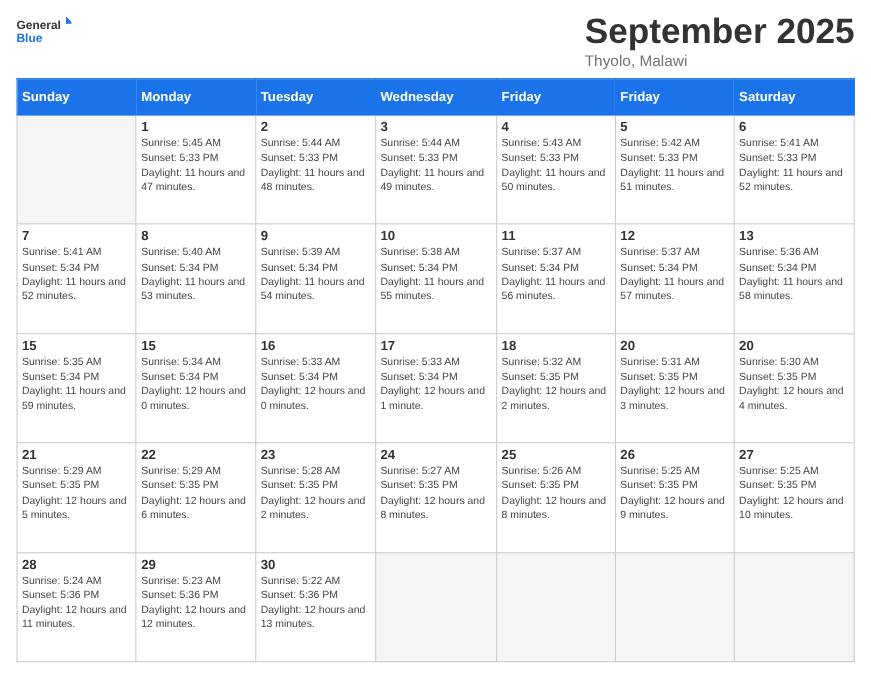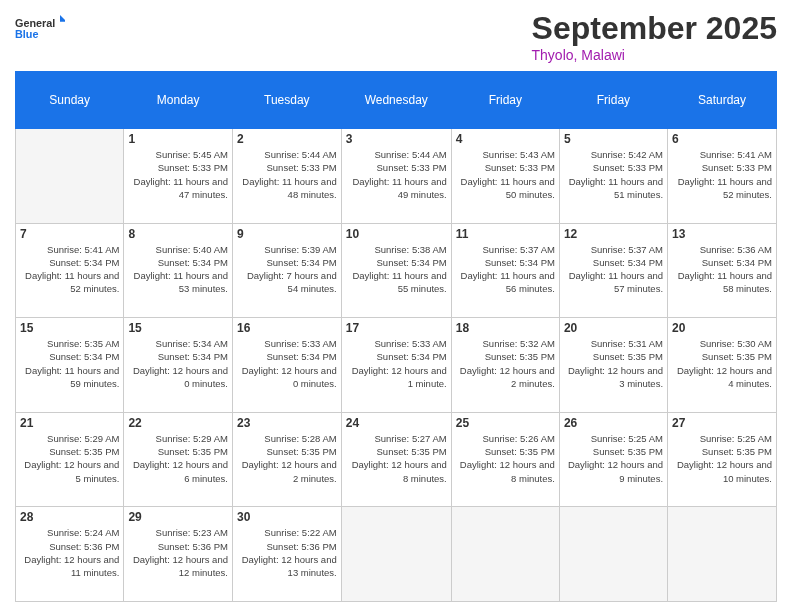--- a/index.html
+++ b/index.html
@@ -31,35 +31,35 @@
     .title-block {
       text-align: left;
     }
     .month-title {
       font-size: 32px;
       font-weight: bold;
       color: #333;
     }
     .location {
       font-size: 14px;
-      color: #a21caf;
+      color: #737373;
     }
     .calendar-table {
       width: 100%;
       border-collapse: collapse;
       flex: 1;
       font-size: 10.5px;
     }
     .calendar-table th {
       background: #1a73e8;
       color: #fff;
-      padding: 21px 4px;
-      text-align: center;
+      padding: 9px 4px;
+      text-align: left;
       font-size: 12px;
-      font-weight: normal;
+      font-weight: bold;
       border: 1px solid #1a73e8;
     }
     .calendar-table td {
       border: 1px solid #ccc;
       vertical-align: top;
       padding: 3px 4px;
       width: 113px;
       height: 80px;
       background: #fff;
     }
@@ -70,21 +70,20 @@
       font-size: 12px;
       font-weight: bold;
       color: #333;
       display: block;
       margin-bottom: 2px;
     }
     .day-info {
       font-size: 9.5px;
       color: #444;
       line-height: 1.4;
-      text-align: right;
     }
     .day-info .sunrise { }
     .day-info .sunset { }
     .day-info .daylight { }
     tr:nth-child(even) td:not(.empty) {
       background: #fff;
     }
   </style>
 </head>
 <body>
@@ -183,21 +182,21 @@
           <span class="sunrise">Sunrise: 5:40 AM</span><br>
           <span class="sunset">Sunset: 5:34 PM</span><br>
           <span class="daylight">Daylight: 11 hours and 53 minutes.</span>
         </div>
       </td>
           <td>
         <span class="day-number">9</span>
         <div class="day-info">
           <span class="sunrise">Sunrise: 5:39 AM</span><br>
           <span class="sunset">Sunset: 5:34 PM</span><br>
-          <span class="daylight">Daylight: 7 hours and 54 minutes.</span>
+          <span class="daylight">Daylight: 11 hours and 54 minutes.</span>
         </div>
       </td>
           <td>
         <span class="day-number">10</span>
         <div class="day-info">
           <span class="sunrise">Sunrise: 5:38 AM</span><br>
           <span class="sunset">Sunset: 5:34 PM</span><br>
           <span class="daylight">Daylight: 11 hours and 55 minutes.</span>
         </div>
       </td>

